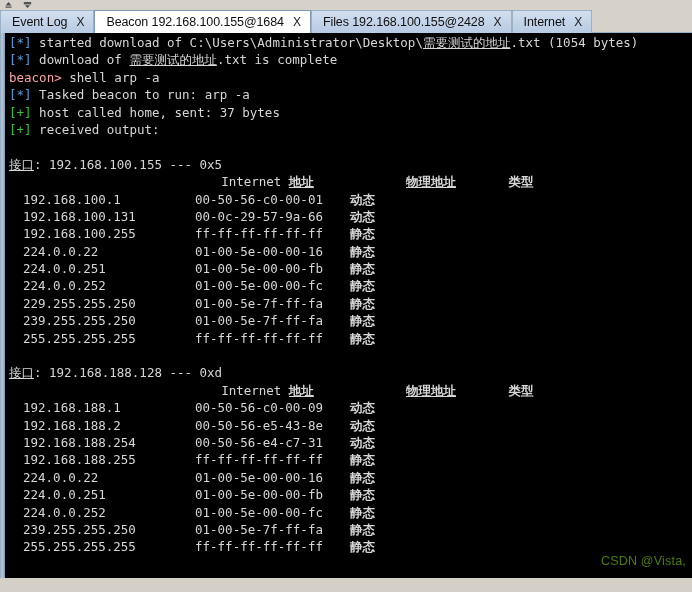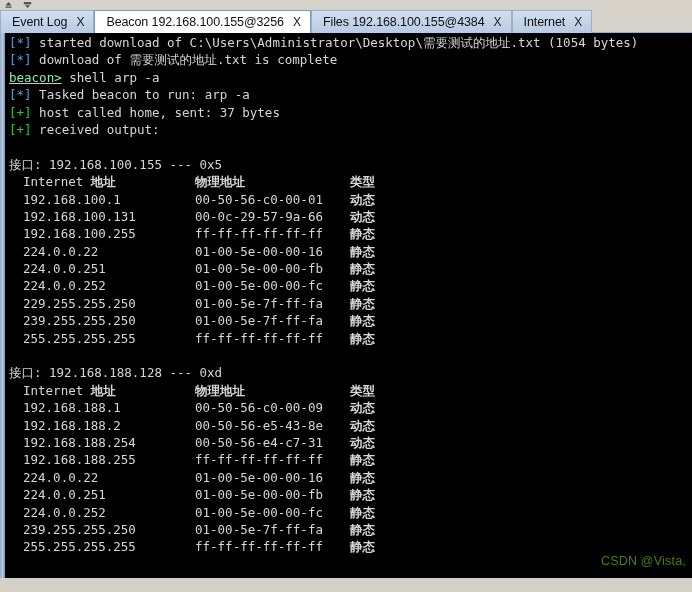--- a/index.html
+++ b/index.html
@@ -108,31 +108,31 @@
     color: #d8d8d8;
     padding: 1px 0 0 4px;
     white-space: pre;
     box-sizing: border-box;
     overflow: hidden;
   }
   .line { height: 17.4px; }
   .line.blank { height: 17.4px; }
   .mk-info  { color: #5b9ad6; }
   .mk-good  { color: #35c03a; }
-  .prompt   { color: #86efac; text-decoration: underline; }
+  .prompt   { color: #fca5a5; }
   .txt      { color: #d6d6d6; }
-  .cjk      { font-family: "DejaVu Sans", sans-serif; }
+  .cjk      { font-family: "DejaVu Sans", sans-serif; text-decoration: underline; }
 
   
   .arp-head, .arp-row { display: block; height: 17.4px; }
   .col-ip   { display: inline-block; width: 172px; }
   .col-mac  { display: inline-block; width: 155px; }
   .col-type { display: inline-block; font-family: "DejaVu Sans", sans-serif; font-weight: bold; }
   .col-ip.pad  { padding-left: 14px; }
-  .hdr { font-weight: normal; }
+  .hdr { font-weight: normal; text-align: center; }
   .hdr .cjk { font-weight: bold; }
 
   
   .watermark {
     position: absolute;
     right: 6px;
     bottom: 10px;
     color: #4d7c0f;
     font-family: "Liberation Sans", sans-serif;
     font-size: 12.5px;
@@ -189,25 +189,25 @@
       </svg>
     </div>
   </div>
 
   <div class="tabbar">
     <div class="tab inactive">
       <span class="tablabel">Event Log</span>
       <span class="tabclose">X</span>
     </div>
     <div class="tab active">
-      <span class="tablabel">Beacon 192.168.100.155@3256</span>
+      <span class="tablabel">Beacon 192.168.100.155@1684</span>
       <span class="tabclose">X</span>
     </div>
     <div class="tab inactive">
-      <span class="tablabel">Files 192.168.100.155@4384</span>
+      <span class="tablabel">Files 192.168.100.155@2428</span>
       <span class="tabclose">X</span>
     </div>
     <div class="tab inactive">
       <span class="tablabel">Internet</span>
       <span class="tabclose">X</span>
     </div>
     <div class="tabfill"></div>
   </div>
 
   <div class="console-wrap">

